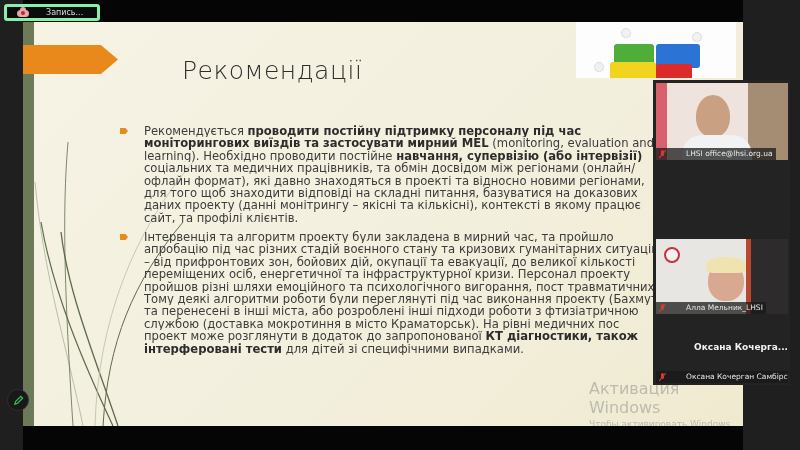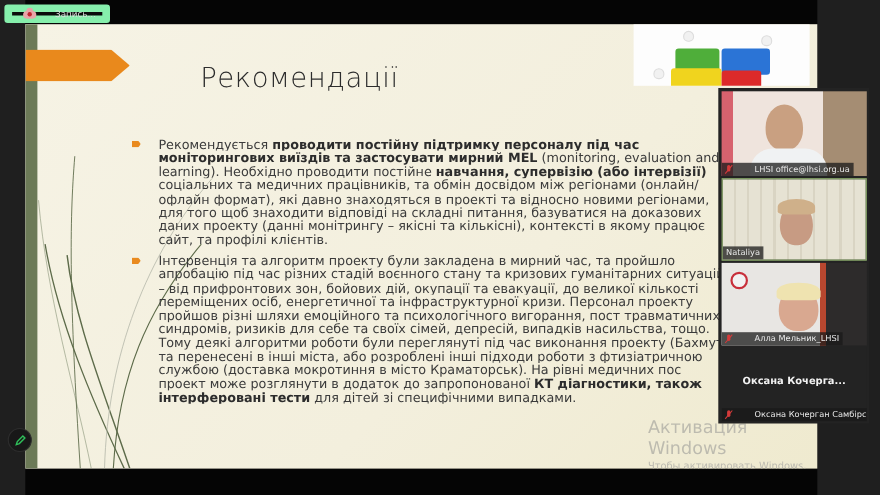--- a/index.html
+++ b/index.html
@@ -2,21 +2,21 @@
 <html><head>
 <meta charset="utf-8">
 <style>
   * { box-sizing: border-box; margin: 0; padding: 0; }
   html, body { width: 800px; height: 450px; overflow: hidden; background: #000; font-family: "DejaVu Sans", sans-serif; }
   #root { position: relative; width: 800px; height: 450px; background: #050505; }
 
   .left-rail { position: absolute; left: 0; top: 0; width: 23px; height: 450px; background: #1f1f1f; }
   .right-rail { position: absolute; left: 743px; top: 0; width: 57px; height: 450px; background: #1f1f1f; }
 
-  .rec-pill { position: absolute; left: 4px; top: 4px; width: 96px; height: 17px; background: #0b0b0b; border: 7px solid #86efac; border-radius: 3px; display: flex; align-items: center; }
+  .rec-pill { position: absolute; left: 4px; top: 4px; width: 96px; height: 17px; background: #0b0b0b; border: 3px solid #86efac; border-radius: 3px; display: flex; align-items: center; }
   .rec-icon { width: 12px; height: 9px; margin-left: 10px; position: relative; }
   .rec-icon .cloud { position: absolute; left: 0; top: 2px; width: 12px; height: 7px; background: #e8a4a8; border-radius: 5px; }
   .rec-icon .cloud::before { content: ""; position: absolute; left: 3px; top: -3px; width: 6px; height: 6px; background: #e8a4a8; border-radius: 50%; }
   .rec-icon .dot { position: absolute; left: 4px; top: 3px; width: 4px; height: 4px; background: #c0262f; border-radius: 50%; z-index: 2; }
   .rec-label { color: #ddd; font-size: 8px; margin-left: 17px; }
 
   .slide { position: absolute; left: 23px; top: 22px; width: 720px; height: 404px; background: linear-gradient(135deg, #f6f3e5 0%, #f3efdd 60%, #efeacf 100%); overflow: hidden; padding-left: 12px; }
   .slide-bar { position: absolute; left: 0; top: 0; width: 11px; height: 404px; background: #6c7a57; }
   .slide-curves { position: absolute; left: 0; top: 0; width: 200px; height: 404px; }
 
@@ -42,21 +42,21 @@
   .mic-off { width: 7px; height: 8px; position: relative; }
   .mic-off::before { content: ""; position: absolute; left: 2px; top: 0; width: 3px; height: 6px; background: #d43a3a; border-radius: 2px; }
   .mic-off::after { content: ""; position: absolute; left: 3px; top: -1px; width: 1px; height: 10px; background: #d43a3a; transform: rotate(40deg); }
 
   .tile1 { top: 3px; height: 77px; background: linear-gradient(90deg, #d7626e 0 8%, #efe4dd 8% 70%, #a58d73 70%); }
   .tile2 { top: 82px; height: 75px; background: repeating-linear-gradient(90deg, #e6e2d3 0 10px, #d9d4c3 10px 12px); border: 1px solid #92b36f; }
   .tile3 { top: 159px; height: 75px; background: linear-gradient(90deg, #e8e6e3 0 68%, #b7472f 68% 72%, #2d2b2b 72%); }
   .tile4 { top: 236px; height: 67px; background: #232323; }
   .face { position: absolute; border-radius: 50% 50% 45% 45%; }
 
-  .big-name { position: absolute; left: 0; width: 100%; top: 26px; text-align: center; color: #f2f2f2; font-size: 9px; font-weight: bold; }
+  .big-name { position: absolute; left: 0; width: 100%; top: 26px; text-align: right; color: #f2f2f2; font-size: 9px; font-weight: bold; }
 
   .pencil-btn { position: absolute; left: 7px; top: 389px; width: 22px; height: 22px; border-radius: 50%; background: #181818; border: 1px solid #2e2e2e; display: flex; align-items: center; justify-content: center; }
 </style>
 </head>
 <body>
 
 <div id="root">
   <div class="left-rail"></div>
   <div class="right-rail"></div>
 
@@ -102,21 +102,20 @@
         <span class="line"><span>даних проекту (данні монітрингу – якісні та кількісні), контексті в якому працює</span></span>
         <span class="line"><span>сайт, та профілі клієнтів.</span></span>
       </div>
     <div class="bullet" id="bullet-1" style="top:209px;">
       <span class="marker"></span>
     <span class="line"><span>Інтервенція та алгоритм проекту були закладена в мирний час, та пройшло</span></span>
         <span class="line"><span>апробацію під час різних стадій воєнного стану та кризових гуманітарних ситуацій</span></span>
         <span class="line"><span>– від прифронтових зон, бойових дій, окупації та евакуації, до великої кількості</span></span>
         <span class="line"><span>переміщених осіб, енергетичної та інфраструктурної кризи. Персонал проекту</span></span>
         <span class="line"><span>пройшов різні шляхи емоційного та психологічного вигорання, пост травматичних</span></span>
-        <span class="line"><span>синдромів, ризиків для себе та своїх сімей, депресій, випадків насильства, тощо.</span></span>
         <span class="line"><span>Тому деякі алгоритми роботи були переглянуті під час виконання проекту (Бахмут)</span></span>
         <span class="line"><span>та перенесені в інші міста, або розроблені інші підходи роботи з фтизіатричною</span></span>
         <span class="line"><span>службою (доставка мокротиння в місто Краматорськ). На рівні медичних пос</span></span>
         <span class="line"><span>проект може розглянути в додаток до запропонованої </span><b>КТ діагностики, також</b></span>
         <span class="line"><b>інтерферовані тести</b><span> для дітей зі специфічними випадками.</span></span>
       </div>
 
     <div class="activation">
       <div class="a1">Активация Windows</div>
       <div class="a2">Чтобы активировать Windows, перейдите в</div>
@@ -124,27 +123,20 @@
     </div>
   </div>
 
   <div class="video-panel">
     <div class="tile tile1">
       <div class="face" style="left:40px;top:12px;width:34px;height:42px;background:#c9a081;"></div>
       <div class="face" style="left:26px;top:52px;width:70px;height:30px;background:#f0f2f3;border-radius:20px 20px 0 0;"></div>
       <div class="name-tag">
         <span class="mic-off"></span>
         <span>LHSI office@lhsi.org.ua</span>
-      </div>
-    </div>
-    <div class="tile tile2">
-      <div class="face" style="left:52px;top:22px;width:30px;height:38px;background:#c79b83;"></div>
-      <div class="face" style="left:50px;top:18px;width:34px;height:14px;background:#cfb08a;border-radius:50% 50% 20% 20%;"></div>
-      <div class="name-tag">
-        <span>Nataliya</span>
       </div>
     </div>
     <div class="tile tile3">
       <div class="face" style="left:8px;top:8px;width:16px;height:16px;background:#f2f2f2;border:2px solid #c8303b;border-radius:50%;"></div>
       <div class="face" style="left:52px;top:22px;width:36px;height:40px;background:#d9a890;"></div>
       <div class="face" style="left:50px;top:18px;width:40px;height:16px;background:#efe3b0;border-radius:50% 50% 20% 20%;"></div>
       <div class="name-tag">
         <span class="mic-off"></span>
         <span>Алла Мельник_LHSI</span>
       </div>

